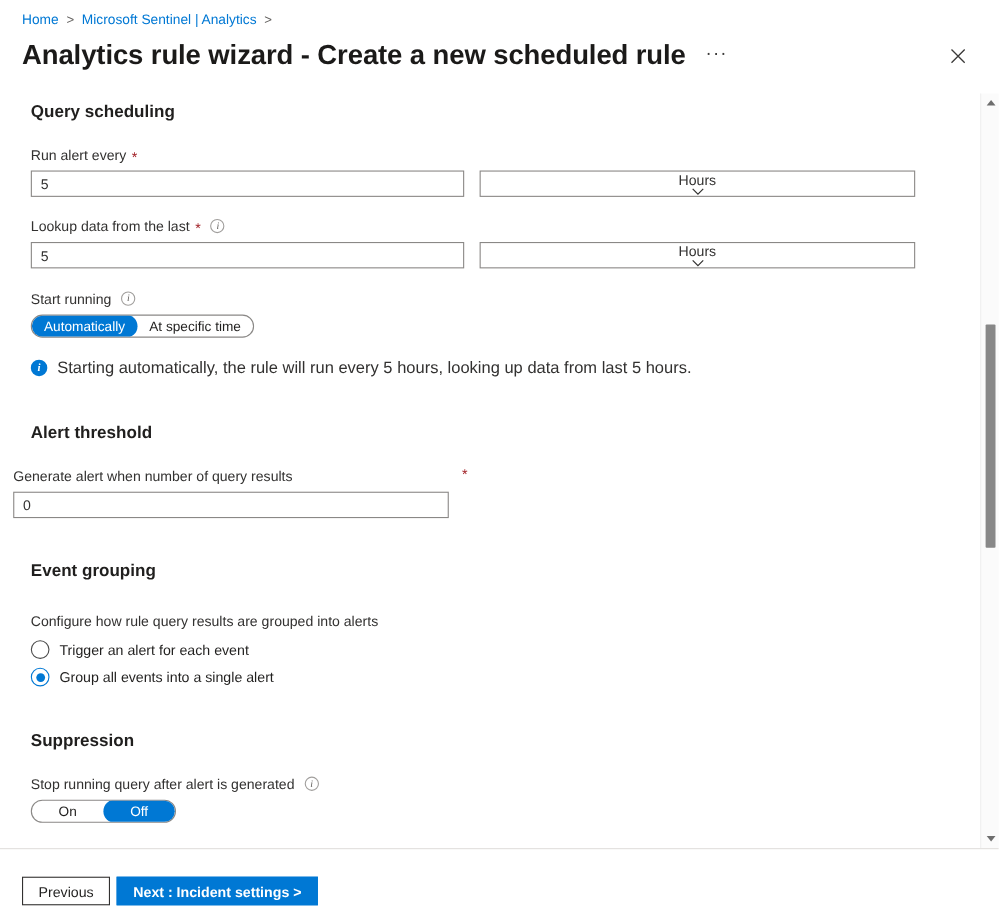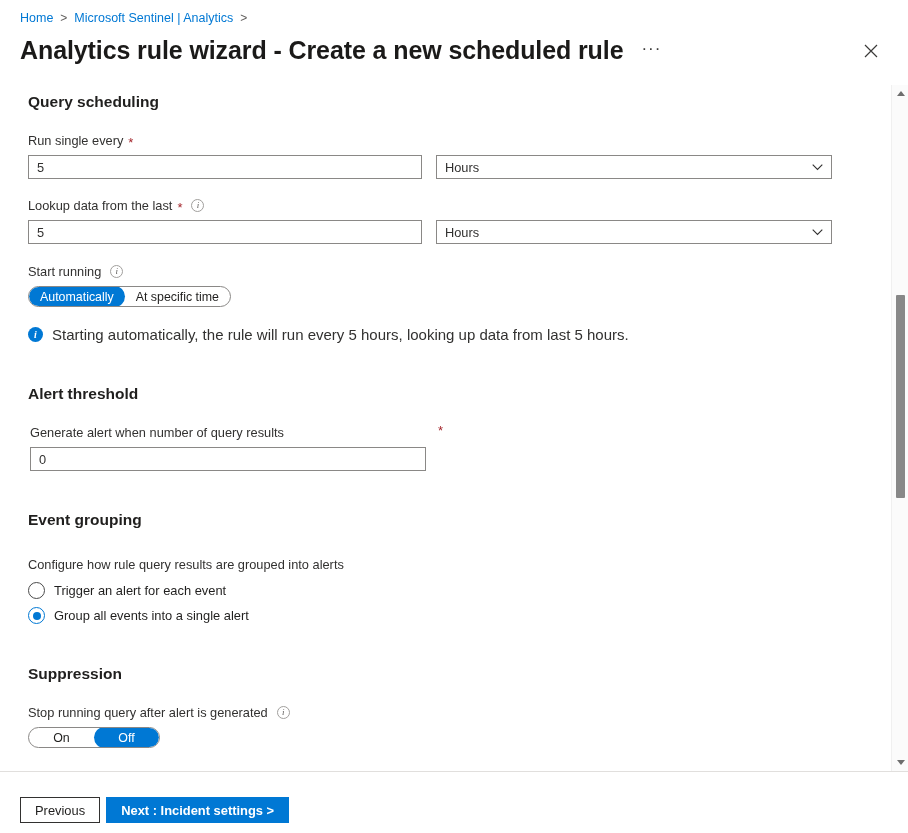--- a/index.html
+++ b/index.html
@@ -100,21 +100,21 @@
   .txtbox {
     height: 24px; border: 1px solid #8a8886; background:#fff;
     font-size: 12.8px; color: #323130; padding: 0 8px;
     display:flex; align-items:center; width: 100%;
     font-family: "Liberation Sans", sans-serif;
   }
   .dropdown {
     height: 24px; border: 1px solid #8a8886; background:#fff;
     font-size: 12.8px; color:#323130; padding: 0 8px 0 8px;
     display:flex; align-items:center; justify-content:space-between;
-    width: 100%; cursor: pointer;
+    width: 100%; cursor: pointer; flex-direction: column;
   }
   .chev { width: 11px; height: 7px; flex:none; }
 
   
   .pill {
     display:inline-flex; align-items:center;
     border: 1px solid #8a8886; border-radius: 11px;
     height: 21px; padding: 0; background:#fff; overflow: hidden;
   }
   .pill .opt {
@@ -189,21 +189,21 @@
 
   <div class="content">
     <div class="content-inner">
 
       <div style="position:absolute; left:28px; top:8px;">
         <div class="section-title">Query scheduling</div>
       </div>
 
       <div style="position:absolute; left:28px; top:47px; width:804px;">
         <div class="field-label">
-          <span>Run single every</span>
+          <span>Run alert every</span>
           <span class="req">*</span>
         </div>
         <div class="row" style="margin-top:6px;">
           <div style="width:394px;">
             <div class="txtbox">5</div>
           </div>
           <div style="width:396px;">
             <div class="dropdown">
               <span>Hours</span>
               <svg class="chev" viewBox="0 0 11 7">
@@ -248,21 +248,21 @@
 
       <div class="info-msg" style="position:absolute; left:28px; top:241px;">
         <span class="info-dot">i</span>
         <span class="info-text">Starting automatically, the rule will run every 5 hours, looking up data from last 5 hours.</span>
       </div>
 
       <div style="position:absolute; left:28px; top:300px;">
         <div class="section-title">Alert threshold</div>
       </div>
 
-      <div style="position:absolute; left:30px; top:339px; width:804px;">
+      <div style="position:absolute; left:12px; top:339px; width:804px;">
         <div class="row">
           <div style="width:394px;">
             <div class="field-label">Generate alert when number of query results</div>
           </div>
           <div style="width:396px;">
             <div class="field-label">
               <span class="req">*</span>
             </div>
           </div>
         </div>

